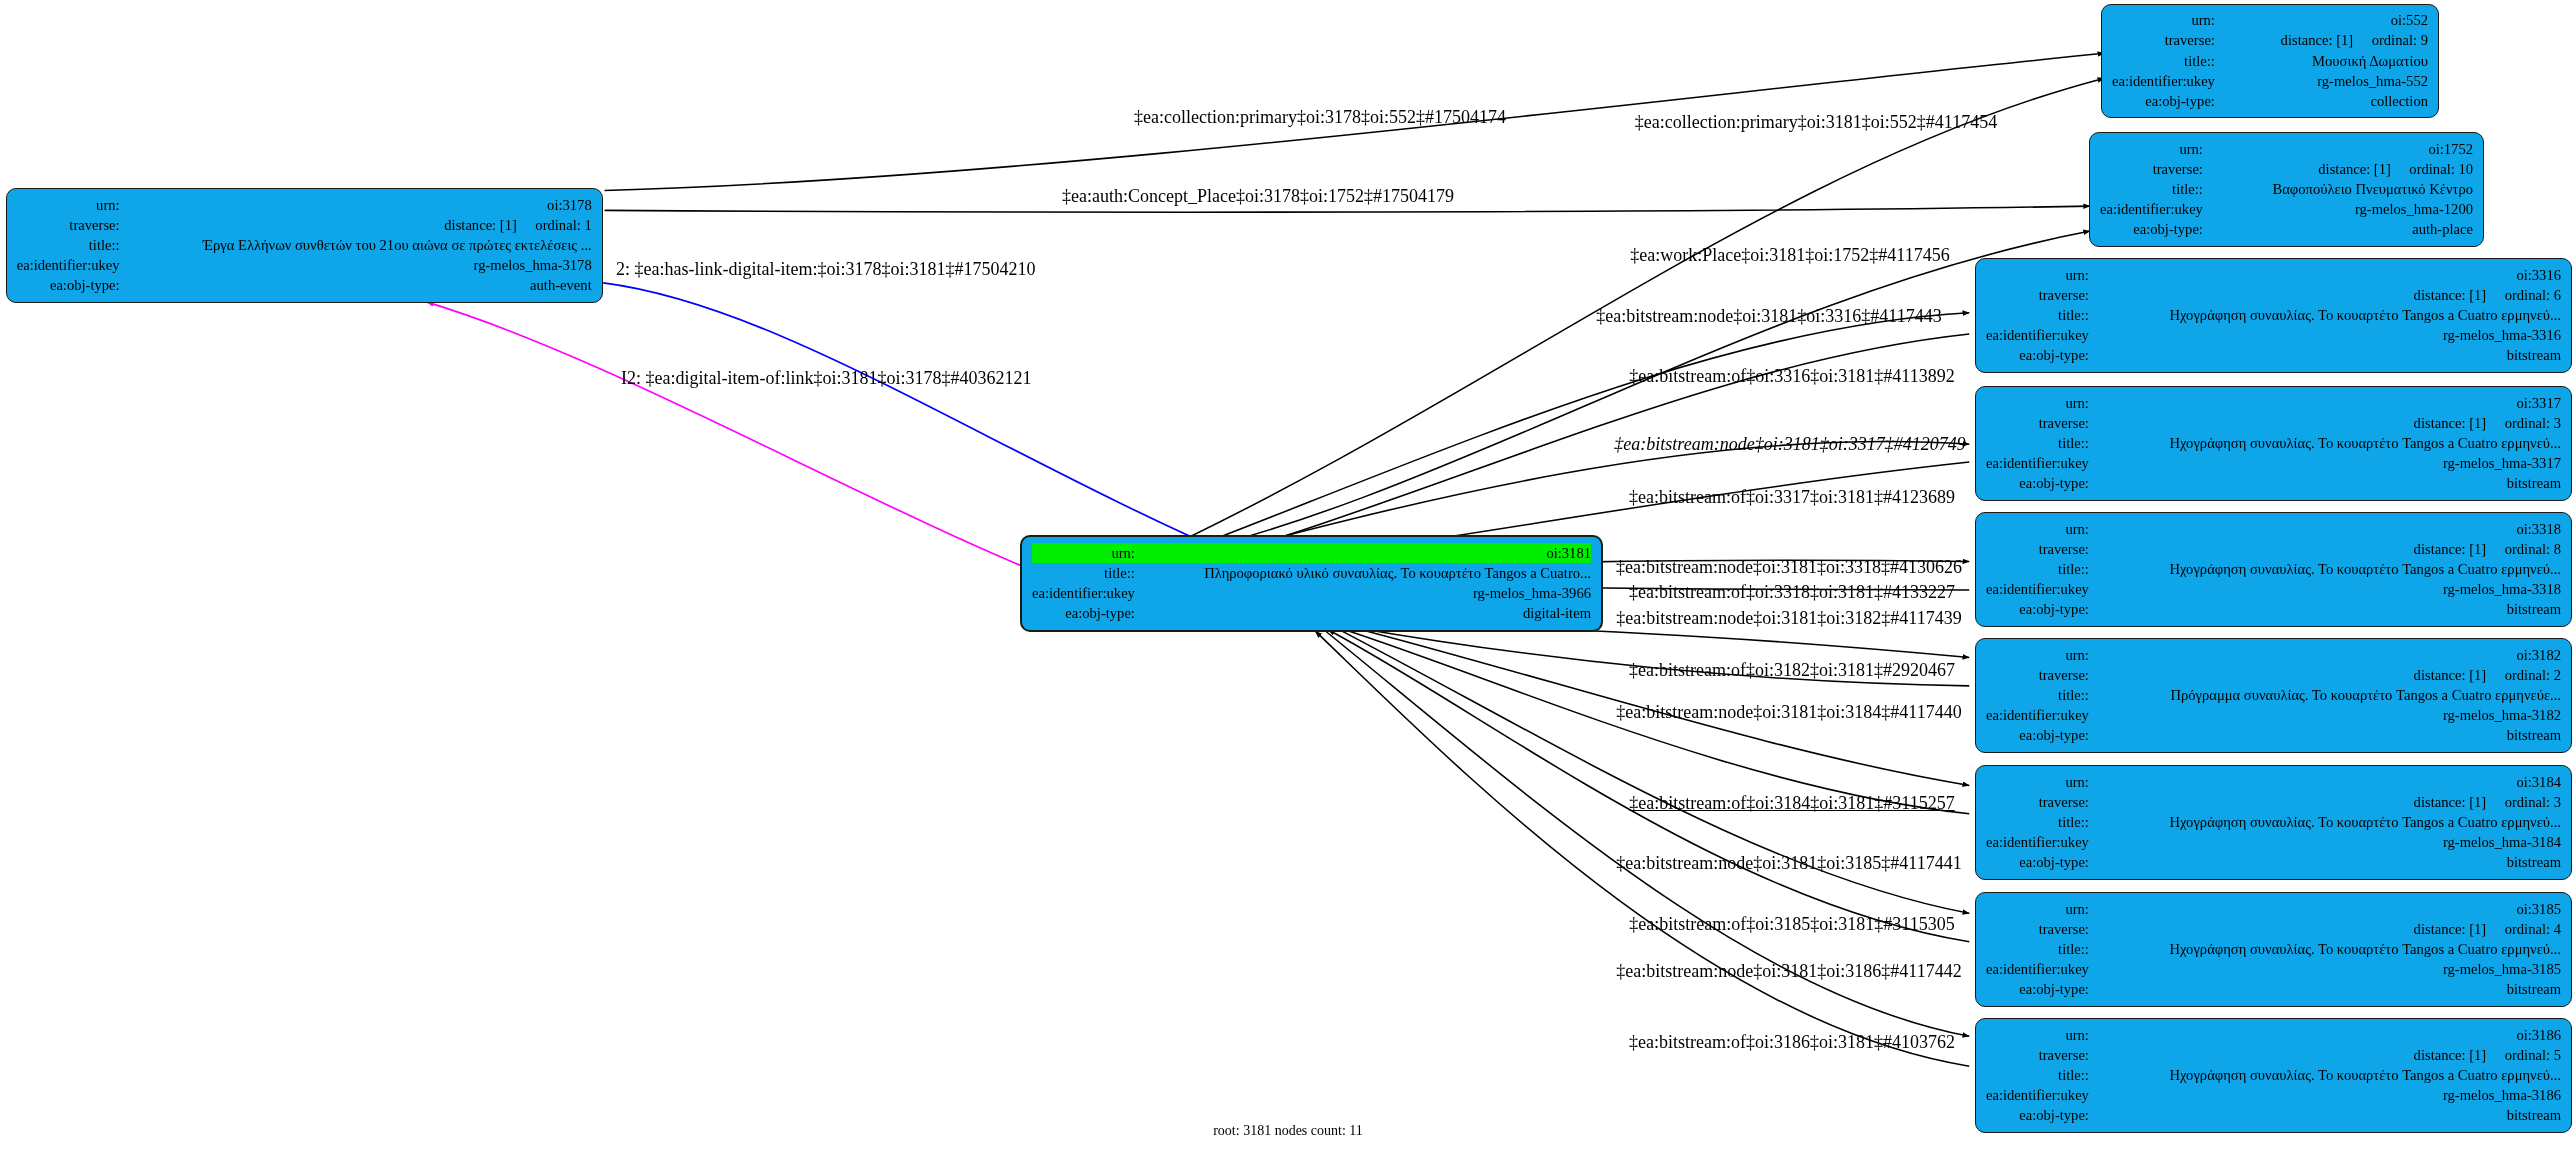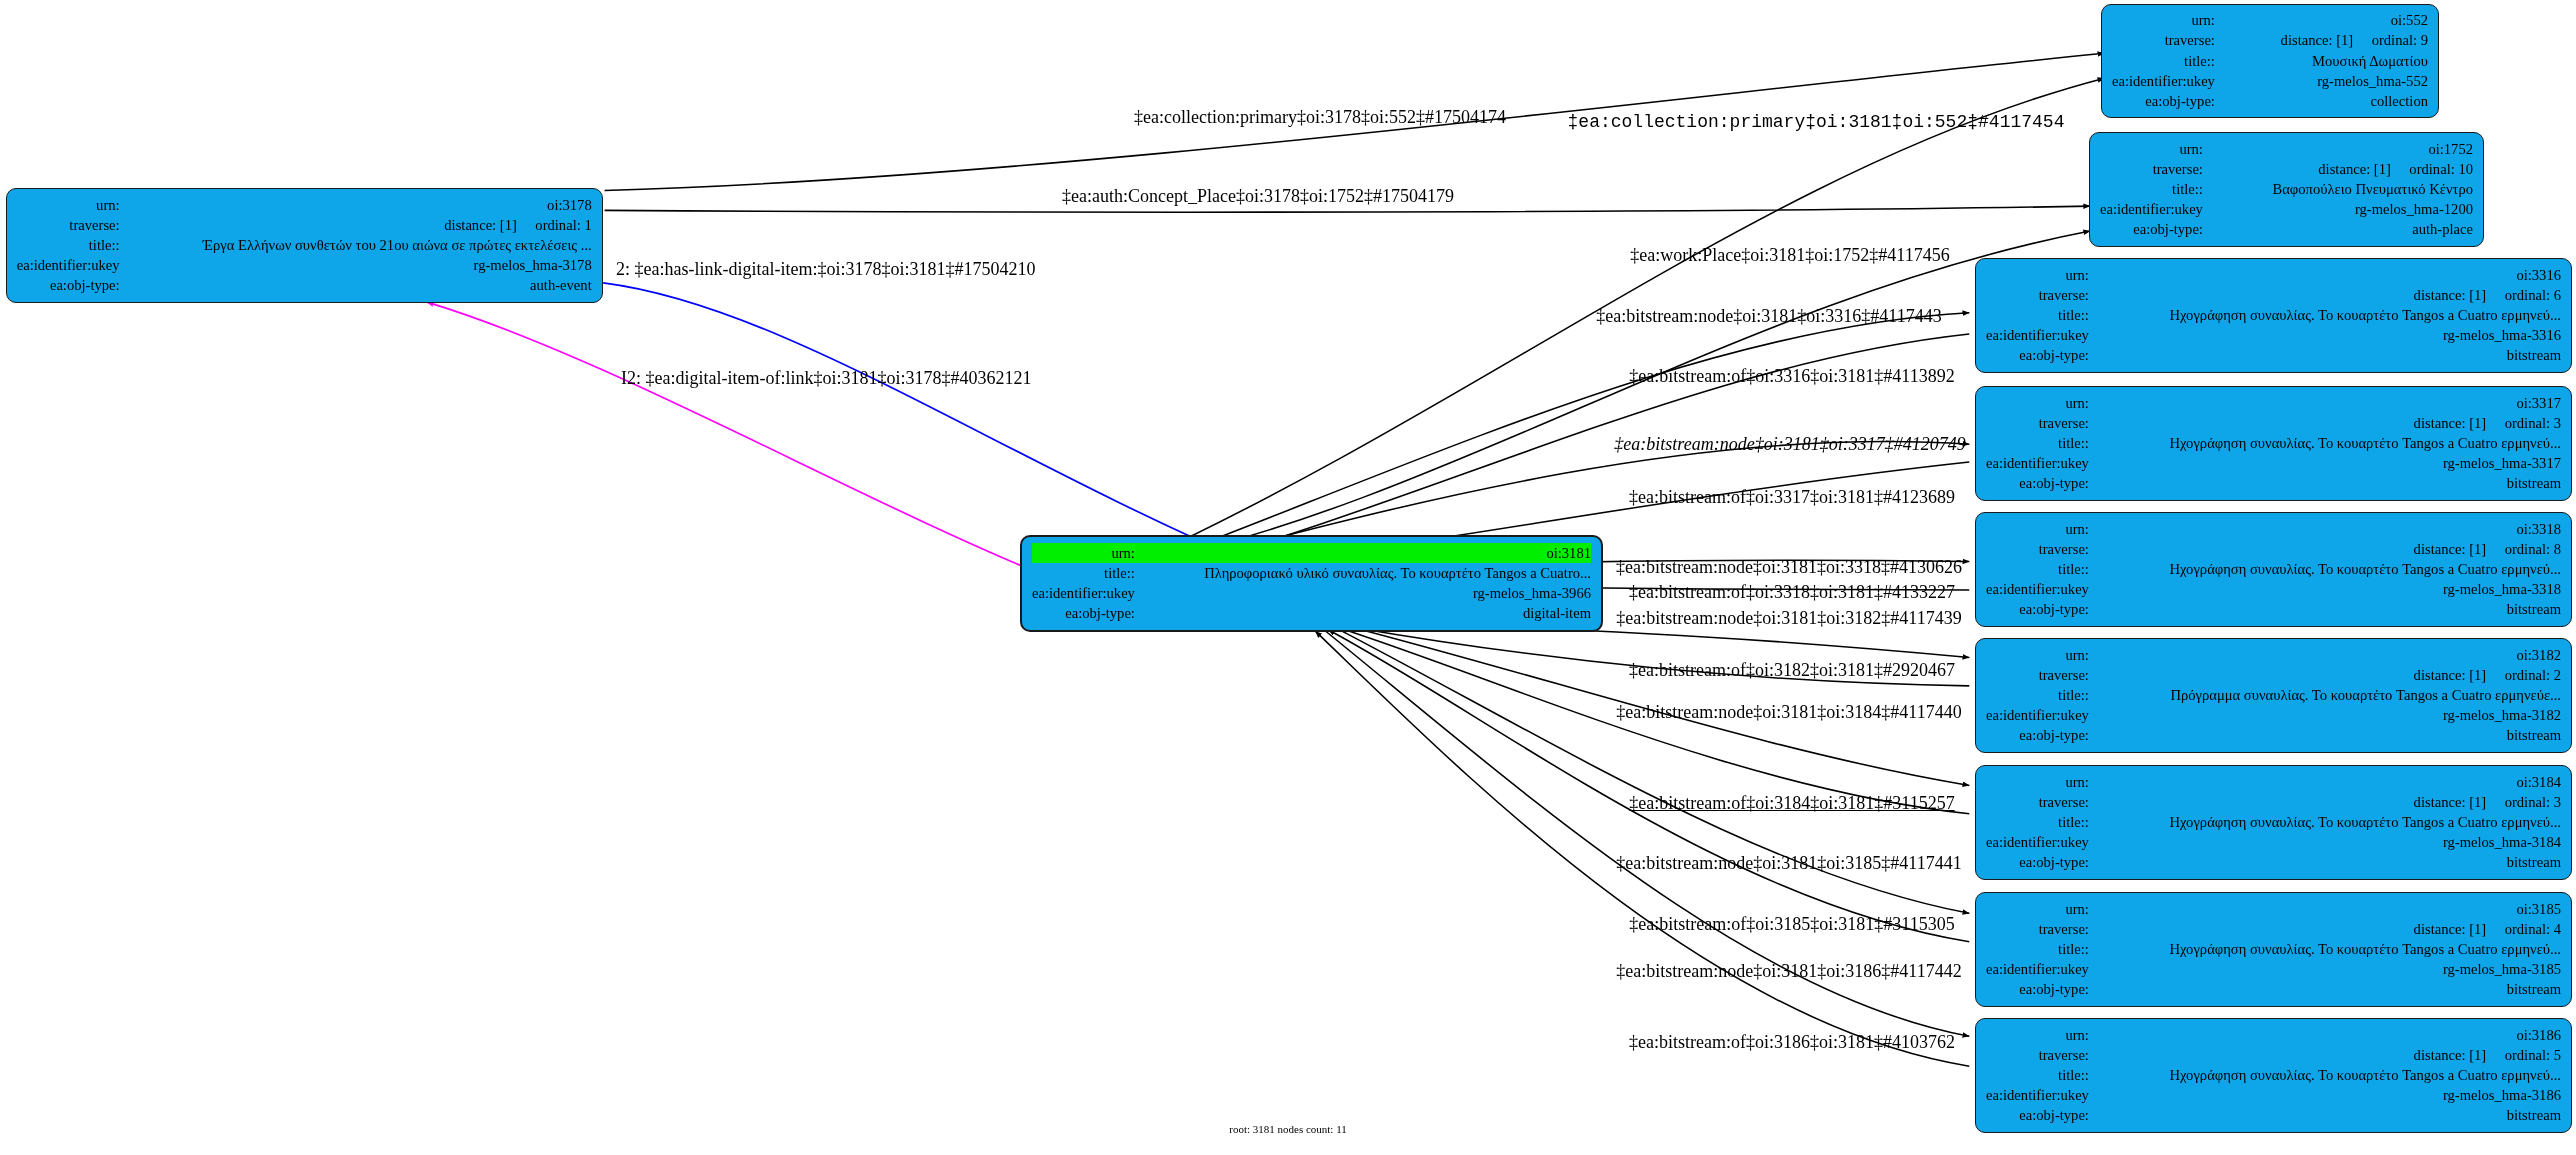--- a/index.html
+++ b/index.html
@@ -78,21 +78,21 @@
     white-space: nowrap;
     z-index: 7;
     background: transparent;
   }
   .elabel.center { transform: translateX(-50%); }
 
   
   .footer {
     position: absolute;
     font-family: "Liberation Serif", "DejaVu Serif", serif;
-    font-size: 11px;
+    font-size: 14px;
     color: #000000;
     white-space: nowrap;
     transform: translateX(-50%);
     z-index: 6;
   }
 </style>
 </head>
 <body>
 
 <div id="canvas">
@@ -451,21 +451,21 @@
       </tr>
       <tr>
         <td class="key">ea:obj-type:</td>
         <td class="val">bitstream</td>
       </tr>
     </tbody>
       </table>
   </div>
 
   <div class="elabel center" style="left:1320px; top:107px;">‡ea:collection:primary‡oi:3178‡oi:552‡#17504174</div>
-  <div class="elabel center" style="left:1816px; top:112px;font-family:Liberation Mono, monospace;">‡ea:collection:primary‡oi:3181‡oi:552‡#4117454</div>
+  <div class="elabel center" style="left:1816px; top:112px;">‡ea:collection:primary‡oi:3181‡oi:552‡#4117454</div>
   <div class="elabel center" style="left:1258px; top:186px;">‡ea:auth:Concept_Place‡oi:3178‡oi:1752‡#17504179</div>
   <div class="elabel" style="left:616px; top:259px;">2: ‡ea:has-link-digital-item:‡oi:3178‡oi:3181‡#17504210</div>
   <div class="elabel" style="left:621px; top:368px;">I2: ‡ea:digital-item-of:link‡oi:3181‡oi:3178‡#40362121</div>
   <div class="elabel center" style="left:1790px; top:245px;">‡ea:work:Place‡oi:3181‡oi:1752‡#4117456</div>
   <div class="elabel center" style="left:1769px; top:306px;">‡ea:bitstream:node‡oi:3181‡oi:3316‡#4117443</div>
   <div class="elabel center" style="left:1792px; top:366px;">‡ea:bitstream:of‡oi:3316‡oi:3181‡#4113892</div>
   <div class="elabel center" style="left:1790px; top:434px;font-style:italic;">‡ea:bitstream:node‡oi:3181‡oi:3317‡#4120749</div>
   <div class="elabel center" style="left:1792px; top:487px;">‡ea:bitstream:of‡oi:3317‡oi:3181‡#4123689</div>
   <div class="elabel center" style="left:1789px; top:557px;">‡ea:bitstream:node‡oi:3181‡oi:3318‡#4130626</div>
   <div class="elabel center" style="left:1792px; top:582px;">‡ea:bitstream:of‡oi:3318‡oi:3181‡#4133227</div>

